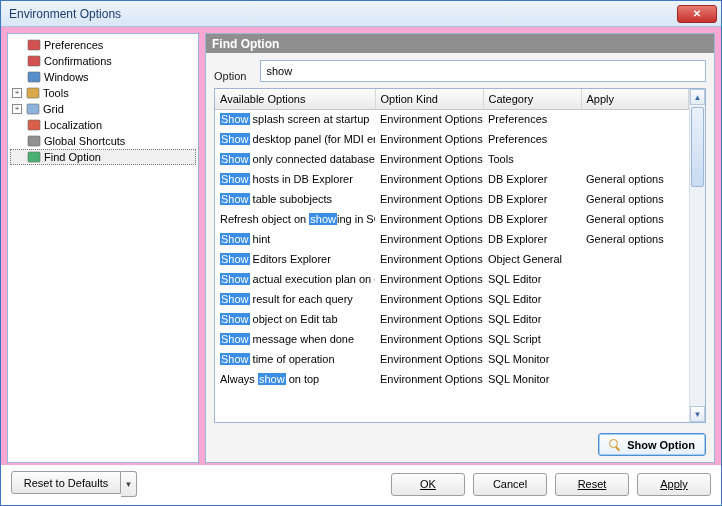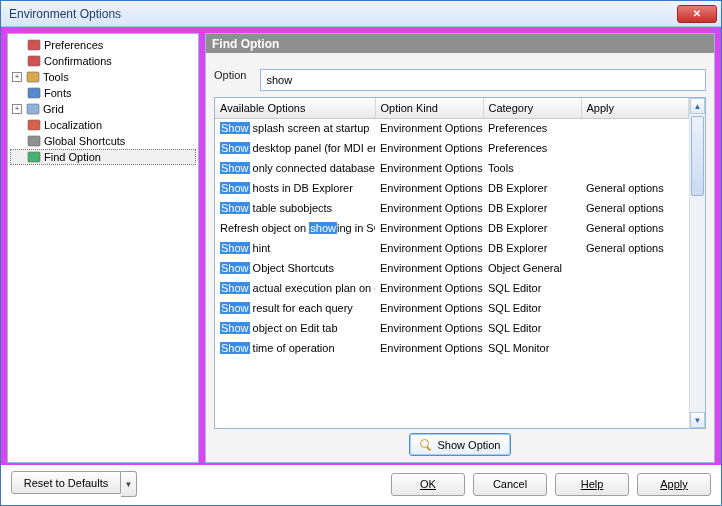--- a/index.html
+++ b/index.html
@@ -38,21 +38,21 @@
     border-radius: 3px;
     display: flex; align-items: center; justify-content: center;
     color: #fff; font-weight: bold;
   }
   .close-x { font-size: 10px; line-height: 1; }
   .body {
     flex: 1;
     display: flex;
     padding: 6px 6px 2px 6px;
     gap: 6px;
-    background: #d946ef;
+    background: #f9a8d4;
     min-height: 0;
   }
   .tree {
     width: 192px;
     border: 1px solid #9cb6d6;
     background: #fff;
     padding: 3px 2px;
     overflow: auto;
   }
   .tree-item {
@@ -101,35 +101,35 @@
     color: #fff;
     font-weight: bold;
     font-size: 12px;
     padding: 2px 6px;
     height: 19px;
     display: flex;
     align-items: center;
   }
   .opt-row {
     display: flex;
-    align-items: flex-start;
-    padding: 16px 8px 6px 8px;
+    align-items: flex-end;
+    padding: 7px 8px 6px 8px;
     gap: 14px;
   }
   .opt-row label { color: #222; }
   .opt-input {
     flex: 1;
     height: 22px;
     border: 1px solid #9cb6d6;
     background: #fff;
     padding: 0 5px;
     font: inherit;
   }
   .grid-wrap {
-    margin: 0 8px 0 8px;
+    margin: 0 8px 6px 8px;
     border: 1px solid #9cb6d6;
     background: #fff;
     flex: 1;
     display: flex;
     min-height: 0;
   }
   .grid-scroll {
     flex: 1;
     overflow: hidden;
     position: relative;
@@ -181,22 +181,23 @@
   .sb-track { flex:1; position:relative; }
   .sb-thumb {
     position:absolute; left:1px; right:1px; top:2px;
     height: 80px;
     background: linear-gradient(to bottom,#eaf1fa,#c9dbf1);
     border:1px solid #9cb6d6;
     border-radius: 2px;
   }
   .btn-row-right {
     display:flex;
-    justify-content:center;
+    justify-content:flex-end;
     padding: 4px 8px 6px 8px;
+    font-weight: bold;
   }
   .btn {
     height: 23px;
     min-width: 74px;
     padding: 0 10px;
     background: linear-gradient(to bottom,#fdfdfd,#e9e9e9);
     border: 1px solid #9e9e9e;
     border-radius: 3px;
     font: inherit;
     display: inline-flex;
@@ -272,38 +273,38 @@
           <span class="tree-indent" style="width: 12px;"></span>
           <span class="ticon">
             <svg width="14" height="14">
               <rect x="1" y="2" width="12" height="10" rx="1" fill="#c33" opacity="0.85"></rect>
               <rect x="1" y="2" width="12" height="10" rx="1" fill="none" stroke="#666" stroke-width="0.6"></rect>
             </svg>
           </span>
           <span>Confirmations</span>
         </div>
         <div class="tree-item">
+          <span class="tree-indent" style="width: 12px;"></span>
+          <span class="ticon">
+            <svg width="14" height="14">
+              <rect x="1" y="2" width="12" height="10" rx="1" fill="#3a7ac4" opacity="0.85"></rect>
+              <rect x="1" y="2" width="12" height="10" rx="1" fill="none" stroke="#666" stroke-width="0.6"></rect>
+            </svg>
+          </span>
+          <span>Windows</span>
+        </div>
+        <div class="tree-item">
           <span class="tree-twisty">+</span>
           <span class="ticon">
             <svg width="14" height="14">
               <rect x="1" y="2" width="12" height="10" rx="1" fill="#d29a2a" opacity="0.85"></rect>
               <rect x="1" y="2" width="12" height="10" rx="1" fill="none" stroke="#666" stroke-width="0.6"></rect>
             </svg>
           </span>
           <span>Tools</span>
-        </div>
-        <div class="tree-item">
-          <span class="tree-indent" style="width: 12px;"></span>
-          <span class="ticon">
-            <svg width="14" height="14">
-              <rect x="1" y="2" width="12" height="10" rx="1" fill="#3a76c4" opacity="0.85"></rect>
-              <rect x="1" y="2" width="12" height="10" rx="1" fill="none" stroke="#666" stroke-width="0.6"></rect>
-            </svg>
-          </span>
-          <span>Fonts</span>
         </div>
         <div class="tree-item">
           <span class="tree-twisty">+</span>
           <span class="ticon">
             <svg width="14" height="14">
               <rect x="1" y="2" width="12" height="10" rx="1" fill="#7aa6d6" opacity="0.85"></rect>
               <rect x="1" y="2" width="12" height="10" rx="1" fill="none" stroke="#666" stroke-width="0.6"></rect>
             </svg>
           </span>
           <span>Grid</span>
@@ -402,21 +403,21 @@
                   <td>DB Explorer</td>
                   <td>General options</td>
                 </tr>
                 <tr>
                   <td><span class="hl">Show</span><span> hint</span></td>
                   <td>Environment Options</td>
                   <td>DB Explorer</td>
                   <td>General options</td>
                 </tr>
                 <tr>
-                  <td><span class="hl">Show</span><span> Object Shortcuts</span></td>
+                  <td><span class="hl">Show</span><span> Editors Explorer</span></td>
                   <td>Environment Options</td>
                   <td>Object General</td>
                   <td></td>
                 </tr>
                 <tr>
                   <td><span class="hl">Show</span><span> actual execution plan on q</span></td>
                   <td>Environment Options</td>
                   <td>SQL Editor</td>
                   <td></td>
                 </tr>
@@ -426,21 +427,33 @@
                   <td>SQL Editor</td>
                   <td></td>
                 </tr>
                 <tr>
                   <td><span class="hl">Show</span><span> object on Edit tab</span></td>
                   <td>Environment Options</td>
                   <td>SQL Editor</td>
                   <td></td>
                 </tr>
                 <tr>
+                  <td><span class="hl">Show</span><span> message when done</span></td>
+                  <td>Environment Options</td>
+                  <td>SQL Script</td>
+                  <td></td>
+                </tr>
+                <tr>
                   <td><span class="hl">Show</span><span> time of operation</span></td>
+                  <td>Environment Options</td>
+                  <td>SQL Monitor</td>
+                  <td></td>
+                </tr>
+                <tr>
+                  <td><span>Always </span><span class="hl">show</span><span> on top</span></td>
                   <td>Environment Options</td>
                   <td>SQL Monitor</td>
                   <td></td>
                 </tr>
               </tbody>
           </table>
         </div>
         <div class="scrollbar-v">
           <div class="sb-btn">▲</div>
           <div class="sb-track">
@@ -467,19 +480,19 @@
       <div class="drop">▼</div>
     </div>
     <div class="spacer"></div>
     <button class="btn">
         <span style="text-decoration:underline">OK</span>
       </button>
     <button class="btn">
         <span>Cancel</span>
       </button>
     <button class="btn">
-        <span style="text-decoration:underline">Help</span>
+        <span style="text-decoration:underline">Reset</span>
       </button>
     <button class="btn">
         <span style="text-decoration:underline">Apply</span>
       </button>
   </div>
 </div>
 
 </body></html>

